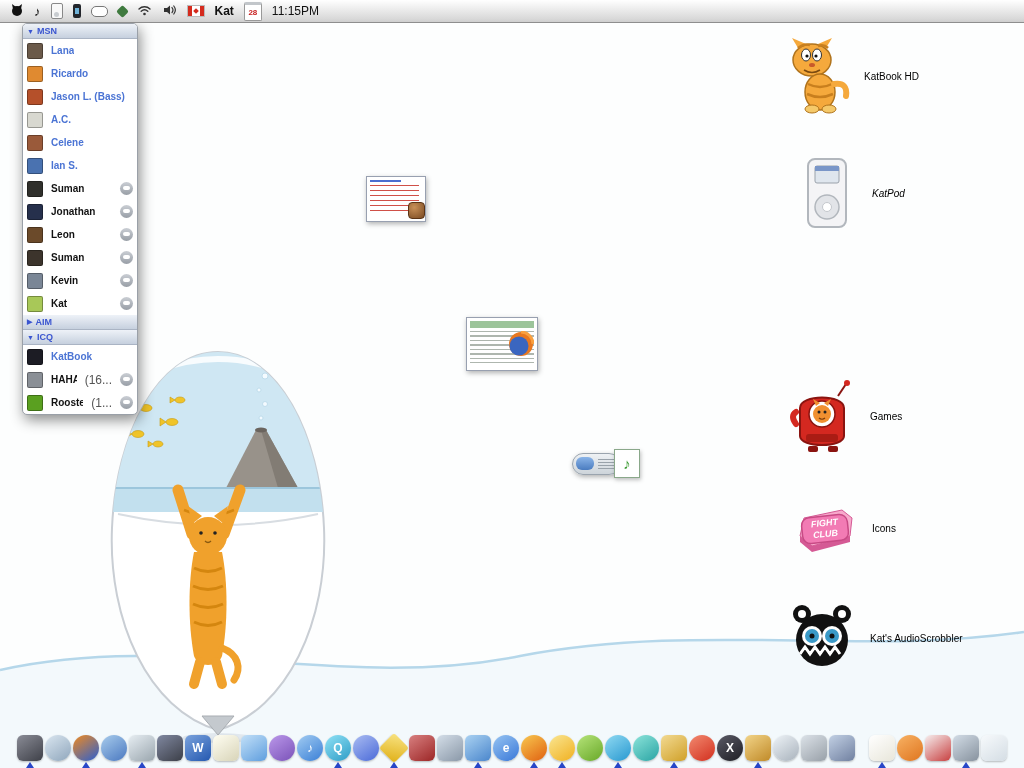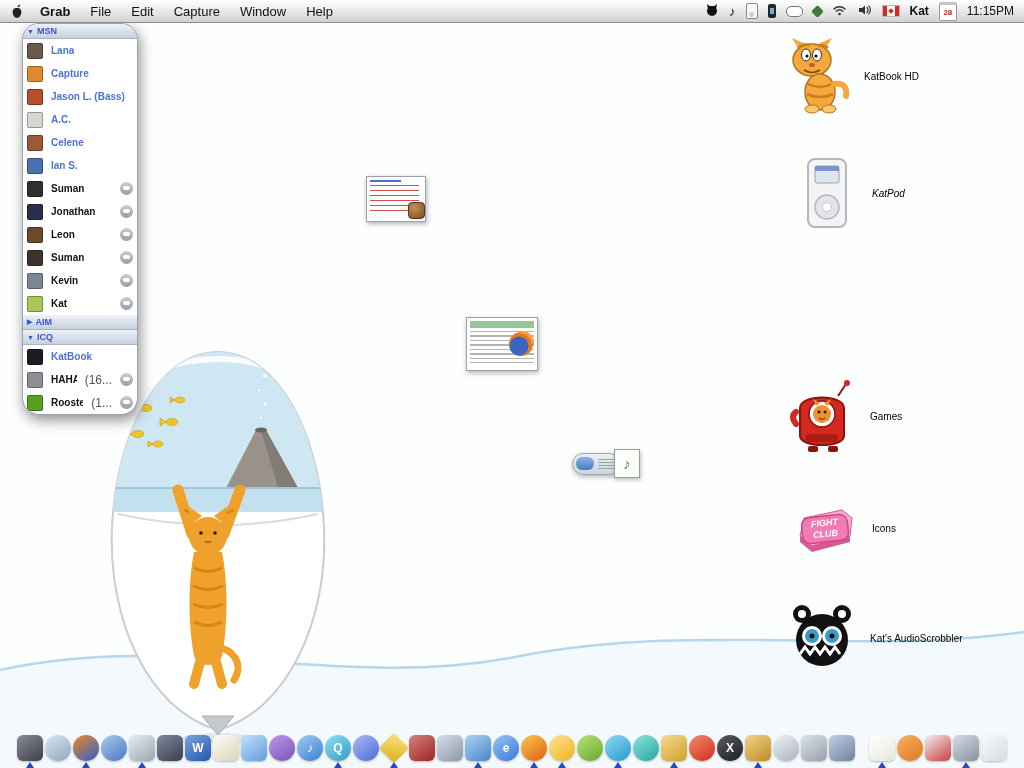--- a/index.html
+++ b/index.html
@@ -33,21 +33,21 @@
     border-radius:2px;position:relative;}
   .mini-ipod i{position:absolute;left:2px;bottom:1.5px;width:5px;height:5px;
     border-radius:50%;background:#c8ccd0;display:block;}
   .pill{width:15px;height:9px;border:1px solid #777;border-radius:5px;background:#fff;}
   .ir-diamond{width:9px;height:9px;background:#3f7a3f;transform:rotate(45deg);
     border-radius:2px;position:relative;}
   .note-glyph{font-size:13px;line-height:1;}
 
   
   .buddy-window{position:absolute;left:22px;top:23px;width:114px;z-index:40;
-    background:#fff;border:1px solid #9aa0a8;border-radius:17px;overflow:hidden;
+    background:#fff;border:1px solid #9aa0a8;border-radius:5px;overflow:hidden;
     box-shadow:2px 5px 14px rgba(0,0,0,.45);}
   .group-header{height:14px;display:flex;align-items:center;gap:3px;padding:0 4px;
     background:linear-gradient(#eef2f8,#c6d0de);border-bottom:1px solid #aab4c4;
     color:#3a55d0;font-weight:bold;font-size:9px;cursor:default;}
   .disclosure{font-size:7px;color:#3a55d0;}
   .contact-row{height:23px;display:flex;align-items:center;gap:8px;padding:0 4px;}
   .avatar{width:14px;height:14px;border-radius:2px;border:1px solid rgba(0,0,0,.3);
     flex:none;}
   .cname{font-size:10px;font-weight:bold;color:#111;white-space:nowrap;overflow:hidden;}
   .cname.online{color:#4b74d4;}
@@ -165,34 +165,20 @@
         <path d="M134,310 C150,316 154,330 146,342" stroke="#f0a12c" stroke-width="7" stroke-linecap="round" fill="none"></path>
         <circle cx="113" cy="195" r="1.8" fill="#222"></circle>
         <circle cx="127" cy="195" r="1.8" fill="#222"></circle>
         <path d="M117,203 q3,3 6,0" stroke="#8a5a10" stroke-width="1.3" fill="none"></path>
       </g>
     </g>
     <path d="M114,378 L146,378 L130,397 Z" fill="#c4c9ce" stroke="#a8adb2" stroke-width="1"></path>
   </svg>
 
   <div class="menubar">
-    <div class="menu-left">
-      <span class="apple">
-        <svg width="14" height="15" viewBox="0 0 14 15">
-          <path d="M7.6,3 c.4,-1.6 1.9,-2.4 2.6,-2.4 c.1,1.4 -1,2.6 -2.4,2.7 z" fill="#222"></path>
-          <path d="M7,4 c2.2,-0.6 4.4,1 4.4,4 c0,3 -2.2,6 -4.4,6 c-2.2,0 -4.4,-3 -4.4,-6 c0,-3 2.2,-4.6 4.4,-4 z" fill="#222"></path>
-        </svg>
-      </span>
-      <span class="menu-item active">Grab</span>
-      <span class="menu-item">File</span>
-      <span class="menu-item">Edit</span>
-      <span class="menu-item">Capture</span>
-      <span class="menu-item">Window</span>
-      <span class="menu-item">Help</span>
-    </div>
     <div class="menu-right">
       <span>
         <svg width="14" height="14" viewBox="0 0 14 14">
           <path d="M3,6 L2,1 L6,4 Z" fill="#111"></path>
             <path d="M11,6 L12,1 L8,4 Z" fill="#111"></path>
           <circle cx="7" cy="8" r="5" fill="#111"></circle>
         </svg>
       </span>
       <span class="note-glyph">♪</span>
       <span class="mini-ipod">
@@ -231,21 +217,21 @@
         <div class="group-header">
           <span class="disclosure">▼</span>
           <span class="group-label">MSN</span>
         </div>
         <div class="contact-row">
           <span class="avatar" style="background: rgb(107, 90, 74);"></span>
           <span class="cname online">Lana</span>
         </div>
         <div class="contact-row">
           <span class="avatar" style="background: rgb(224, 138, 48);"></span>
-          <span class="cname online">Capture</span>
+          <span class="cname online">Ricardo</span>
         </div>
         <div class="contact-row">
           <span class="avatar" style="background: rgb(181, 80, 42);"></span>
           <span class="cname online">Jason L. (Bass)</span>
         </div>
         <div class="contact-row">
           <span class="avatar" style="background: rgb(216, 216, 208);"></span>
           <span class="cname online">A.C.</span>
         </div>
         <div class="contact-row">

